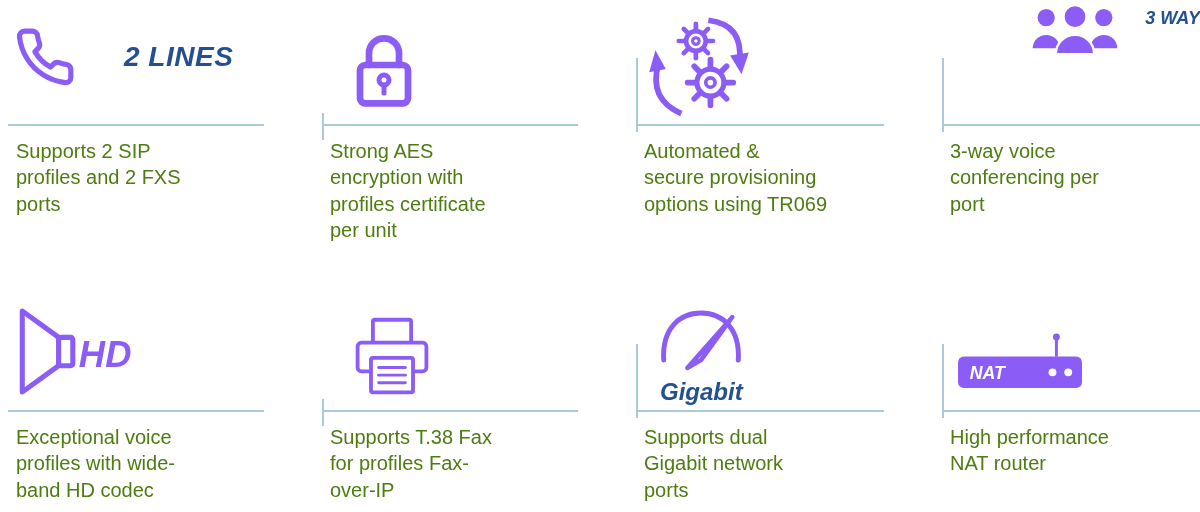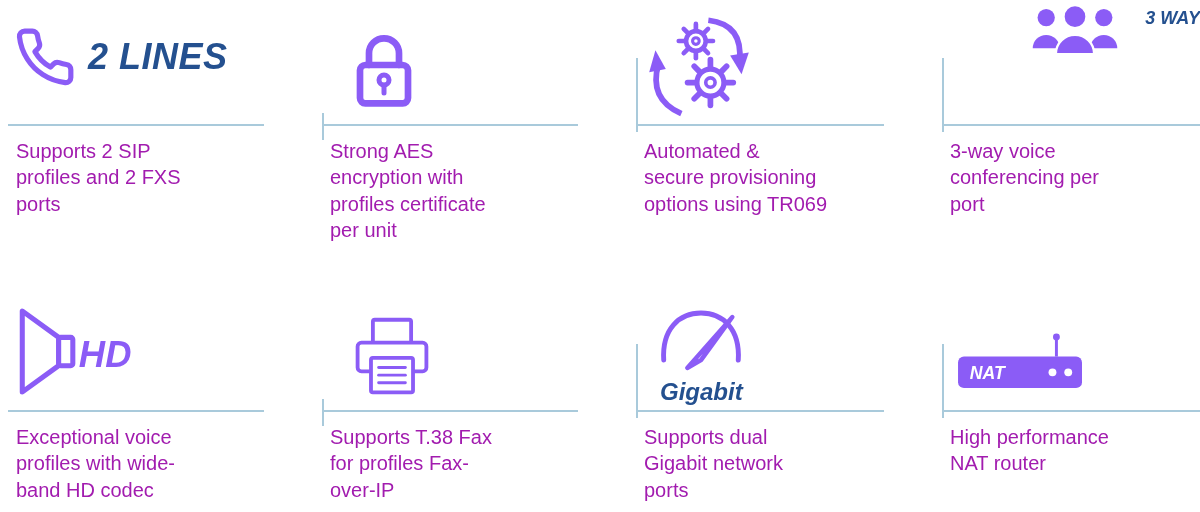--- a/index.html
+++ b/index.html
@@ -46,29 +46,29 @@
     position: absolute;
     left: 0; top: -13px;
     width: 2px; height: 27px;
     background: #A9CADB;
   }
   .desc {
     margin: 12px 0 0 0;
     padding-left: 8px;
     font-size: 20px;
     line-height: 1.32;
-    color: #a21caf;
+    color: #4d7c0f;
     white-space: pre-line;
   }
   .label {
     color: #24508F;
     font-weight: bold;
     font-style: italic;
   }
-  .label-2lines { font-size: 36px; letter-spacing: 0.5px; }
+  .label-2lines { font-size: 28px; letter-spacing: 0.5px; margin-left: 36px; }
   .label-3way   { font-size: 18px; margin: 4px 0 0 10px; }
   .label-gigabit{ font-size: 24px; margin: 4px 0 0 10px; font-style: italic; }
 
   .c-phone .icon-area { align-items: center; gap: 12px; padding-bottom: 14px; }
   .c-lock .icon-area { padding-left: 22px; }
   .c-gears .icon-area { padding-bottom: 4px; padding-left: 8px; }
   .c-people .icon-area { flex-direction: row; align-items: flex-start; justify-content: flex-end; gap: 12px; padding-left: 12px; }
   .c-speaker .icon-area { padding-bottom: 12px; }
   .c-fax .icon-area { padding-left: 26px; padding-bottom: 10px; }
   .c-gauge .icon-area { flex-direction: column; align-items: flex-start; justify-content: flex-end; gap: 2px; padding-bottom: 4px; padding-left: 14px; }

